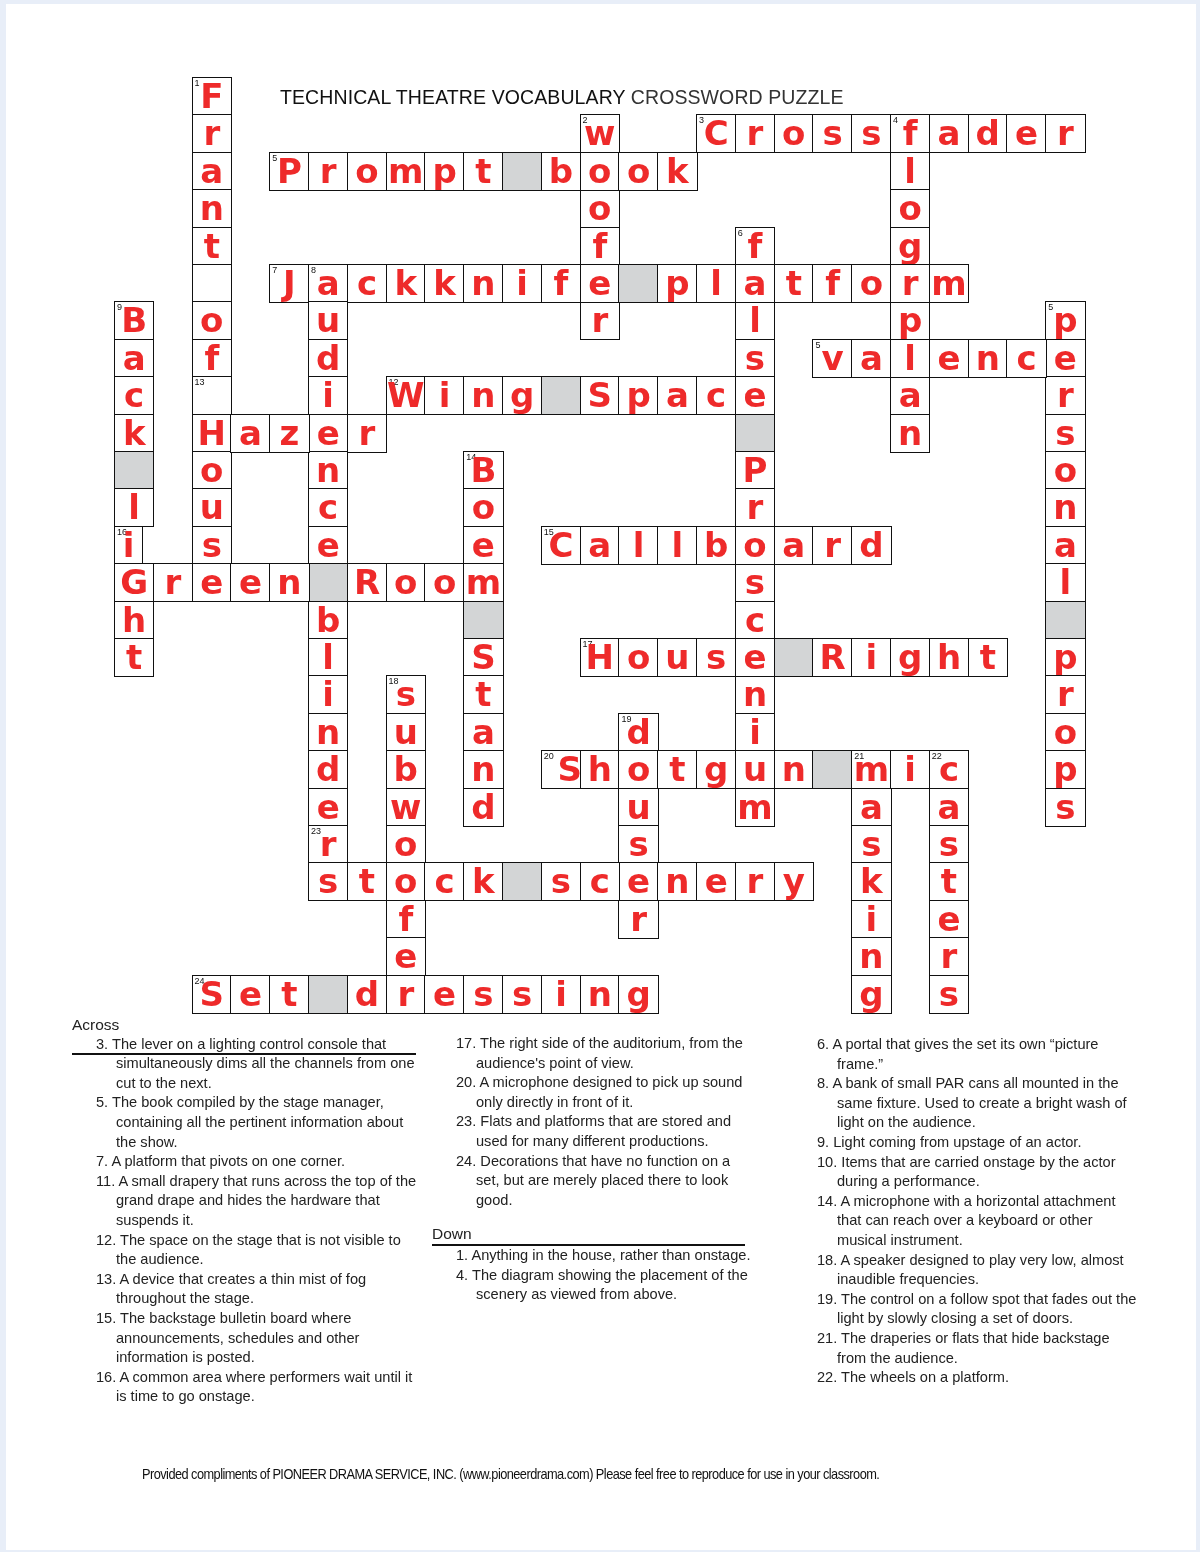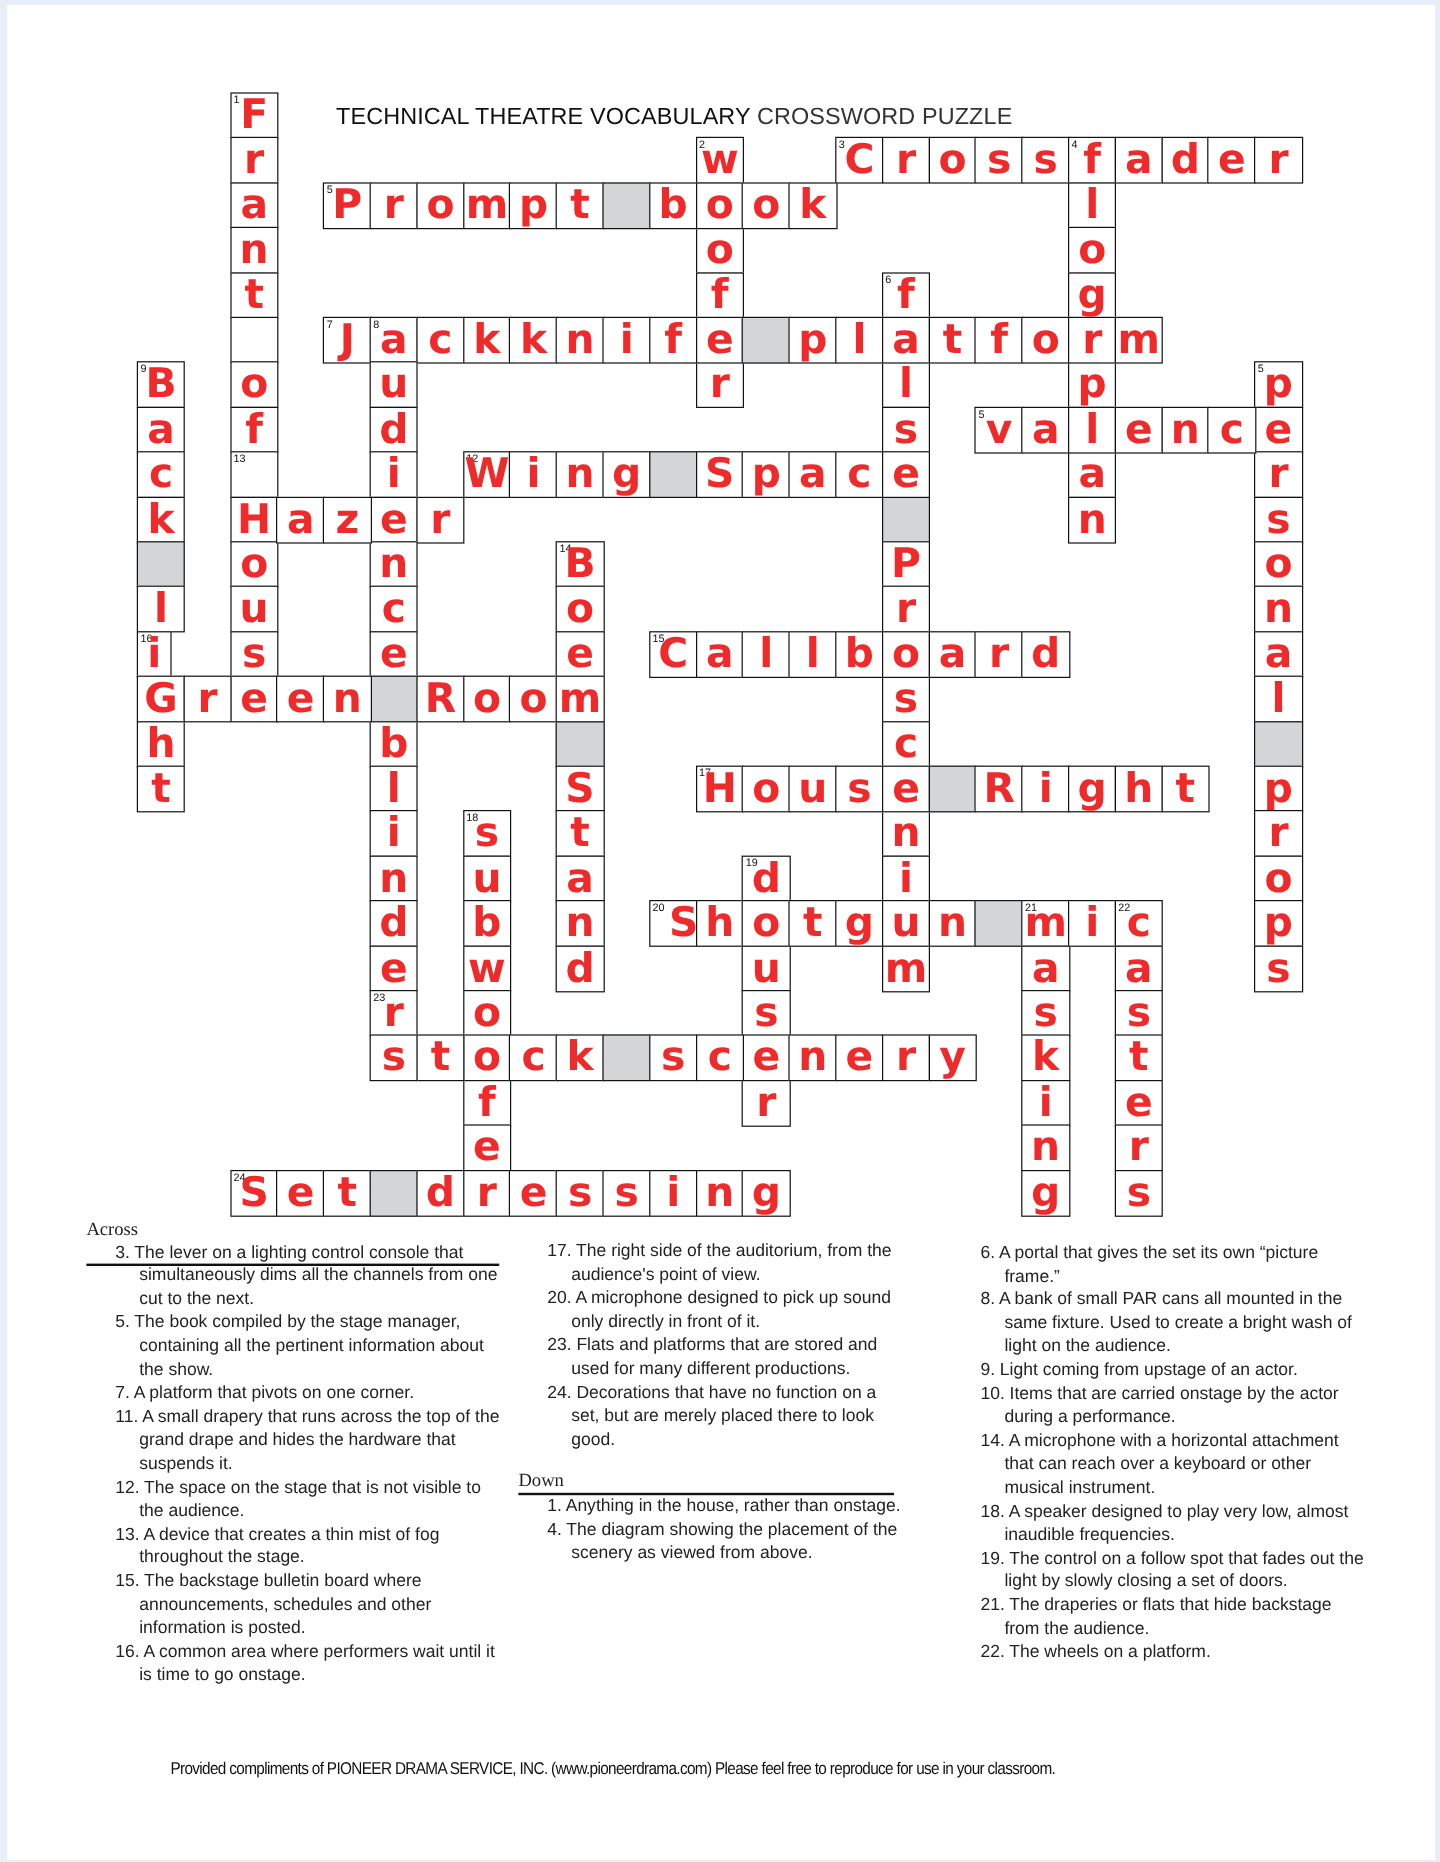--- a/index.html
+++ b/index.html
@@ -6,21 +6,21 @@
   body{width:1200px;height:1552px;background:#e8eef8;font-family:"Liberation Sans",sans-serif;position:relative;overflow:hidden;}
   .page{position:absolute;left:6px;top:4px;width:1190px;height:1546px;background:#fff;}
   .title{position:absolute;left:280px;top:86px;font-size:19.5px;color:#111;letter-spacing:0.1px;white-space:nowrap;}
   .title .b{color:#333;}
   #grid{position:absolute;left:0;top:0;width:1200px;height:1030px;}
   .cell{position:absolute;box-sizing:border-box;border:1.6px solid #111;background:#fff;}
   .cell.shade{background:#d3d5d6;}
   .cell .num{position:absolute;left:2px;top:0px;font-size:9px;color:#111;line-height:10px;}
   .cell .ltr{position:absolute;left:0;right:0;top:-4px;bottom:0;text-align:center;font-family:"DejaVu Sans",sans-serif;font-weight:bold;color:#ee2a2a;font-size:34px;line-height:44px;}
   .clues{position:absolute;font-size:14.6px;color:#222;line-height:19.6px;}
-  .clues .hd{font-size:15.5px;font-family:Liberation Serif, serif;}
+  .clues .hd{font-size:15.5px;}
   .clue{position:relative;}
   .clue .t{display:block;padding-left:44px;text-indent:-20px;}
   .footer{position:absolute;left:142px;top:1466px;font-size:14.2px;color:#111;white-space:nowrap;letter-spacing:-0.6px;transform:scaleX(0.9);transform-origin:left top;}
 </style>
 </head>
 <body>
 
 <div class="page"></div>
 
 <div class="title">

